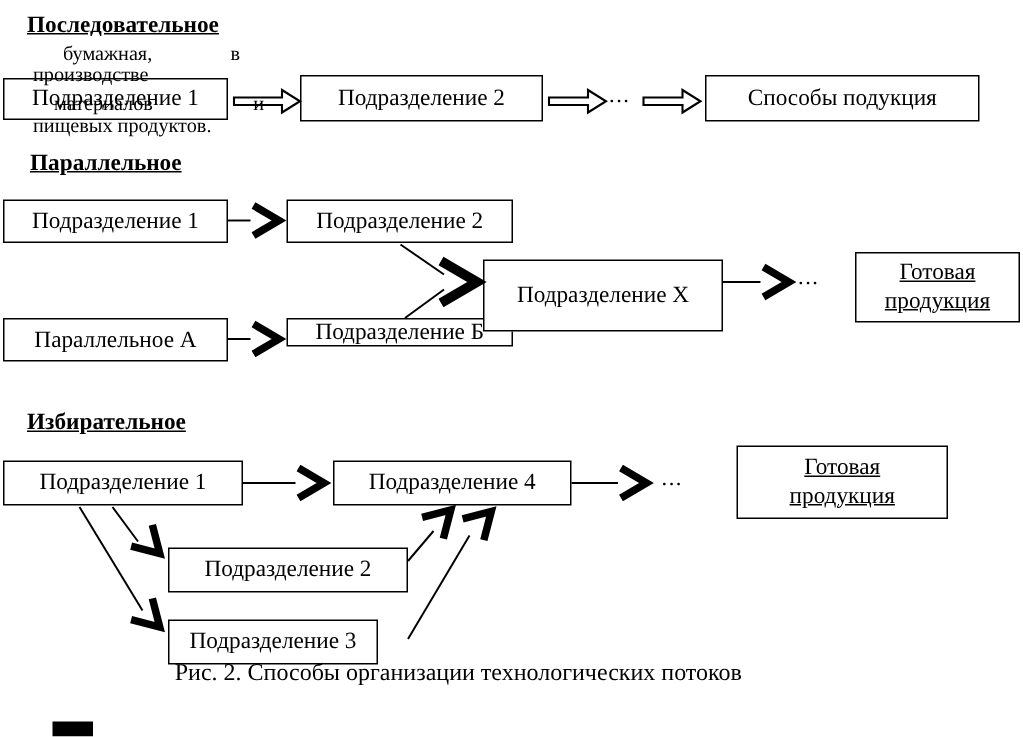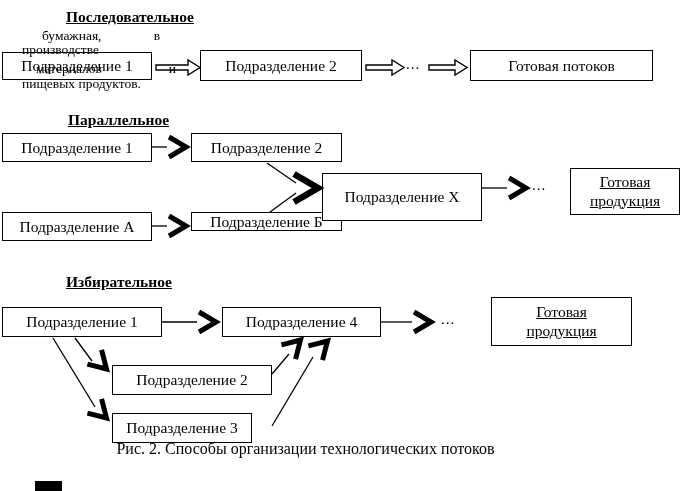--- a/index.html
+++ b/index.html
@@ -1,20 +1,20 @@
 <!DOCTYPE html>
 <html><head>
 <meta charset="utf-8">
 <style>
   html,body{margin:0;padding:0;}
   body{
     width:682px;height:491px;position:relative;background:#fff;
     font-family:"Liberation Serif","DejaVu Serif",serif;color:#000;overflow:hidden;
   }
-  .abs{position:absolute;margin-left:48px;}
+  .abs{position:absolute;}
   .heading{
     font-weight:bold;font-size:15.5px;text-decoration:underline;white-space:nowrap;z-index:2;
   }
   .box{
     position:absolute;border:1.5px solid #000;background:#fff;
     display:flex;align-items:center;justify-content:center;
     font-size:15.5px;white-space:nowrap;z-index:2;text-align:center;box-sizing:border-box;
   }
   .box.transparent{background:transparent;}
   .box .wrap{white-space:normal;line-height:1.22;text-decoration:underline;}
@@ -45,33 +45,33 @@
 <div class="fragline" style="left:22px;top:76px;">пищевых продуктов.</div>
 
 <div class="box transparent" style="left:2px;top:52px;width:150px;height:28px;">
   <span>Подразделение 1</span>
 </div>
 <div class="box" style="left:200px;top:50px;width:162px;height:31px;">
   <span>Подразделение 2</span>
 </div>
 <div class="ellipsis" style="left:406px;top:56px;">...</div>
 <div class="box" style="left:470px;top:50px;width:183px;height:31px;">
-  <span>Готовая потоков</span>
+  <span>Способы подукция</span>
 </div>
 
-<div class="abs heading" style="left:20px;top:111px;">Параллельное</div>
+<div class="abs heading" style="left:20px;top:100px;">Параллельное</div>
 
 <div class="box" style="left:2px;top:133px;width:150px;height:29px;">
   <span>Подразделение 1</span>
 </div>
 <div class="box" style="left:191px;top:133px;width:151px;height:29px;">
   <span>Подразделение 2</span>
 </div>
 <div class="box" style="left:2px;top:212px;width:150px;height:29px;">
-  <span>Подразделение А</span>
+  <span>Параллельное А</span>
 </div>
 <div class="box" style="left:191px;top:212px;width:151px;height:19px;">
   <span>Подразделение Б</span>
 </div>
 <div class="box" style="left:322px;top:173px;width:160px;height:48px;">
   <span>Подразделение Х</span>
 </div>
 <div class="ellipsis" style="left:532px;top:177px;">...</div>
 <div class="box" style="left:570px;top:168px;width:110px;height:47px;">
   <span class="wrap" style="width:86px;">Готовая продукция</span>

